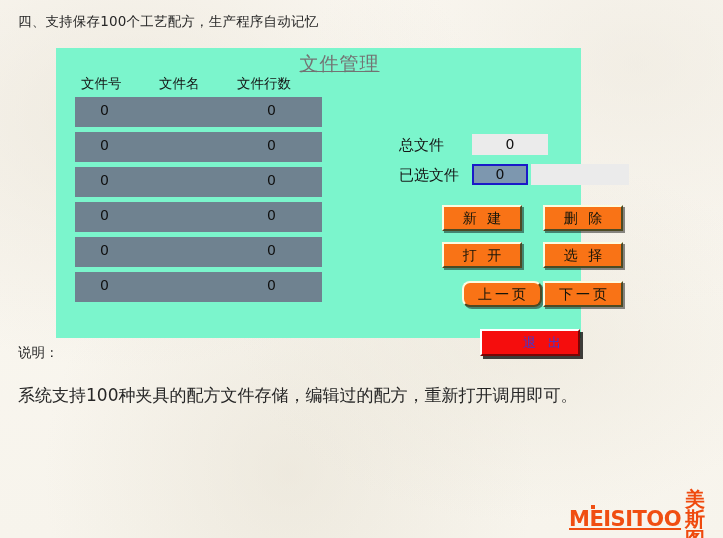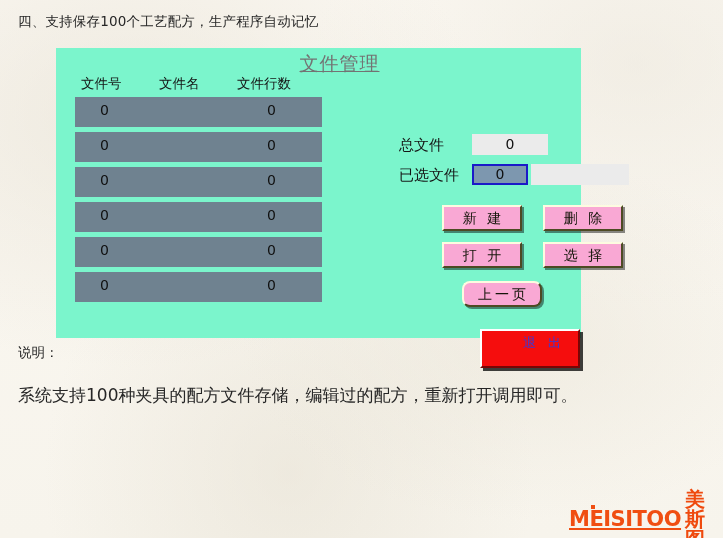--- a/index.html
+++ b/index.html
@@ -162,21 +162,21 @@
     box-sizing: border-box;
     white-space: nowrap;
     overflow: hidden;
   }
 
   
   .cmd-btn {
     position: absolute;
     width: 80px;
     height: 26px;
-    background: #f9a8d4;
+    background: #f97316;
     border-top: 2px solid #fdfbe0;
     border-left: 2px solid #fdfbe0;
     border-right: 2px solid #4d4a23;
     border-bottom: 2px solid #4d4a23;
     box-sizing: border-box;
     text-align: center;
     line-height: 22px;
     font-size: 14px;
     color: #15150a;
     letter-spacing: 3px;
@@ -188,21 +188,21 @@
   #btn-open    { left: 386px; top: 194px; }
   #btn-select  { left: 487px; top: 194px; }
   #btn-prev    { left: 406px; top: 233px; border-radius: 8px; }
   #btn-next    { left: 487px; top: 233px; }
 
   #btn-exit {
     position: absolute;
     left: 424px;
     top: 281px;
     width: 100px;
-    height: 39px;
+    height: 27px;
     background: #f50d0d;
     border-top: 2px solid #ffffff;
     border-left: 2px solid #ffffff;
     border-right: 2px solid #7a0505;
     border-bottom: 2px solid #7a0505;
     box-sizing: border-box;
     text-align: center;
     line-height: 23px;
     font-size: 13px;
     color: #3a3ad6;
@@ -327,20 +327,21 @@
     <span class="rd-label">已选文件</span>
     <span class="rd-value-box">0</span>
     <span class="rd-name-box"></span>
   </div>
 
   <div class="cmd-btn" id="btn-new">新 建</div>
   <div class="cmd-btn" id="btn-delete">删 除</div>
   <div class="cmd-btn" id="btn-open">打 开</div>
   <div class="cmd-btn" id="btn-select">选 择</div>
   <div class="cmd-btn" id="btn-prev">上一页</div>
+  <div class="cmd-btn" id="btn-next">下一页</div>
 
   <div id="btn-exit">退 出</div>
 
 </div>
 
 <div id="note-block">
   <div id="note-label">说明：</div>
   <div id="note-text">系统支持100种夹具的配方文件存储，编辑过的配方，重新打开调用即可。</div>
 </div>
 

